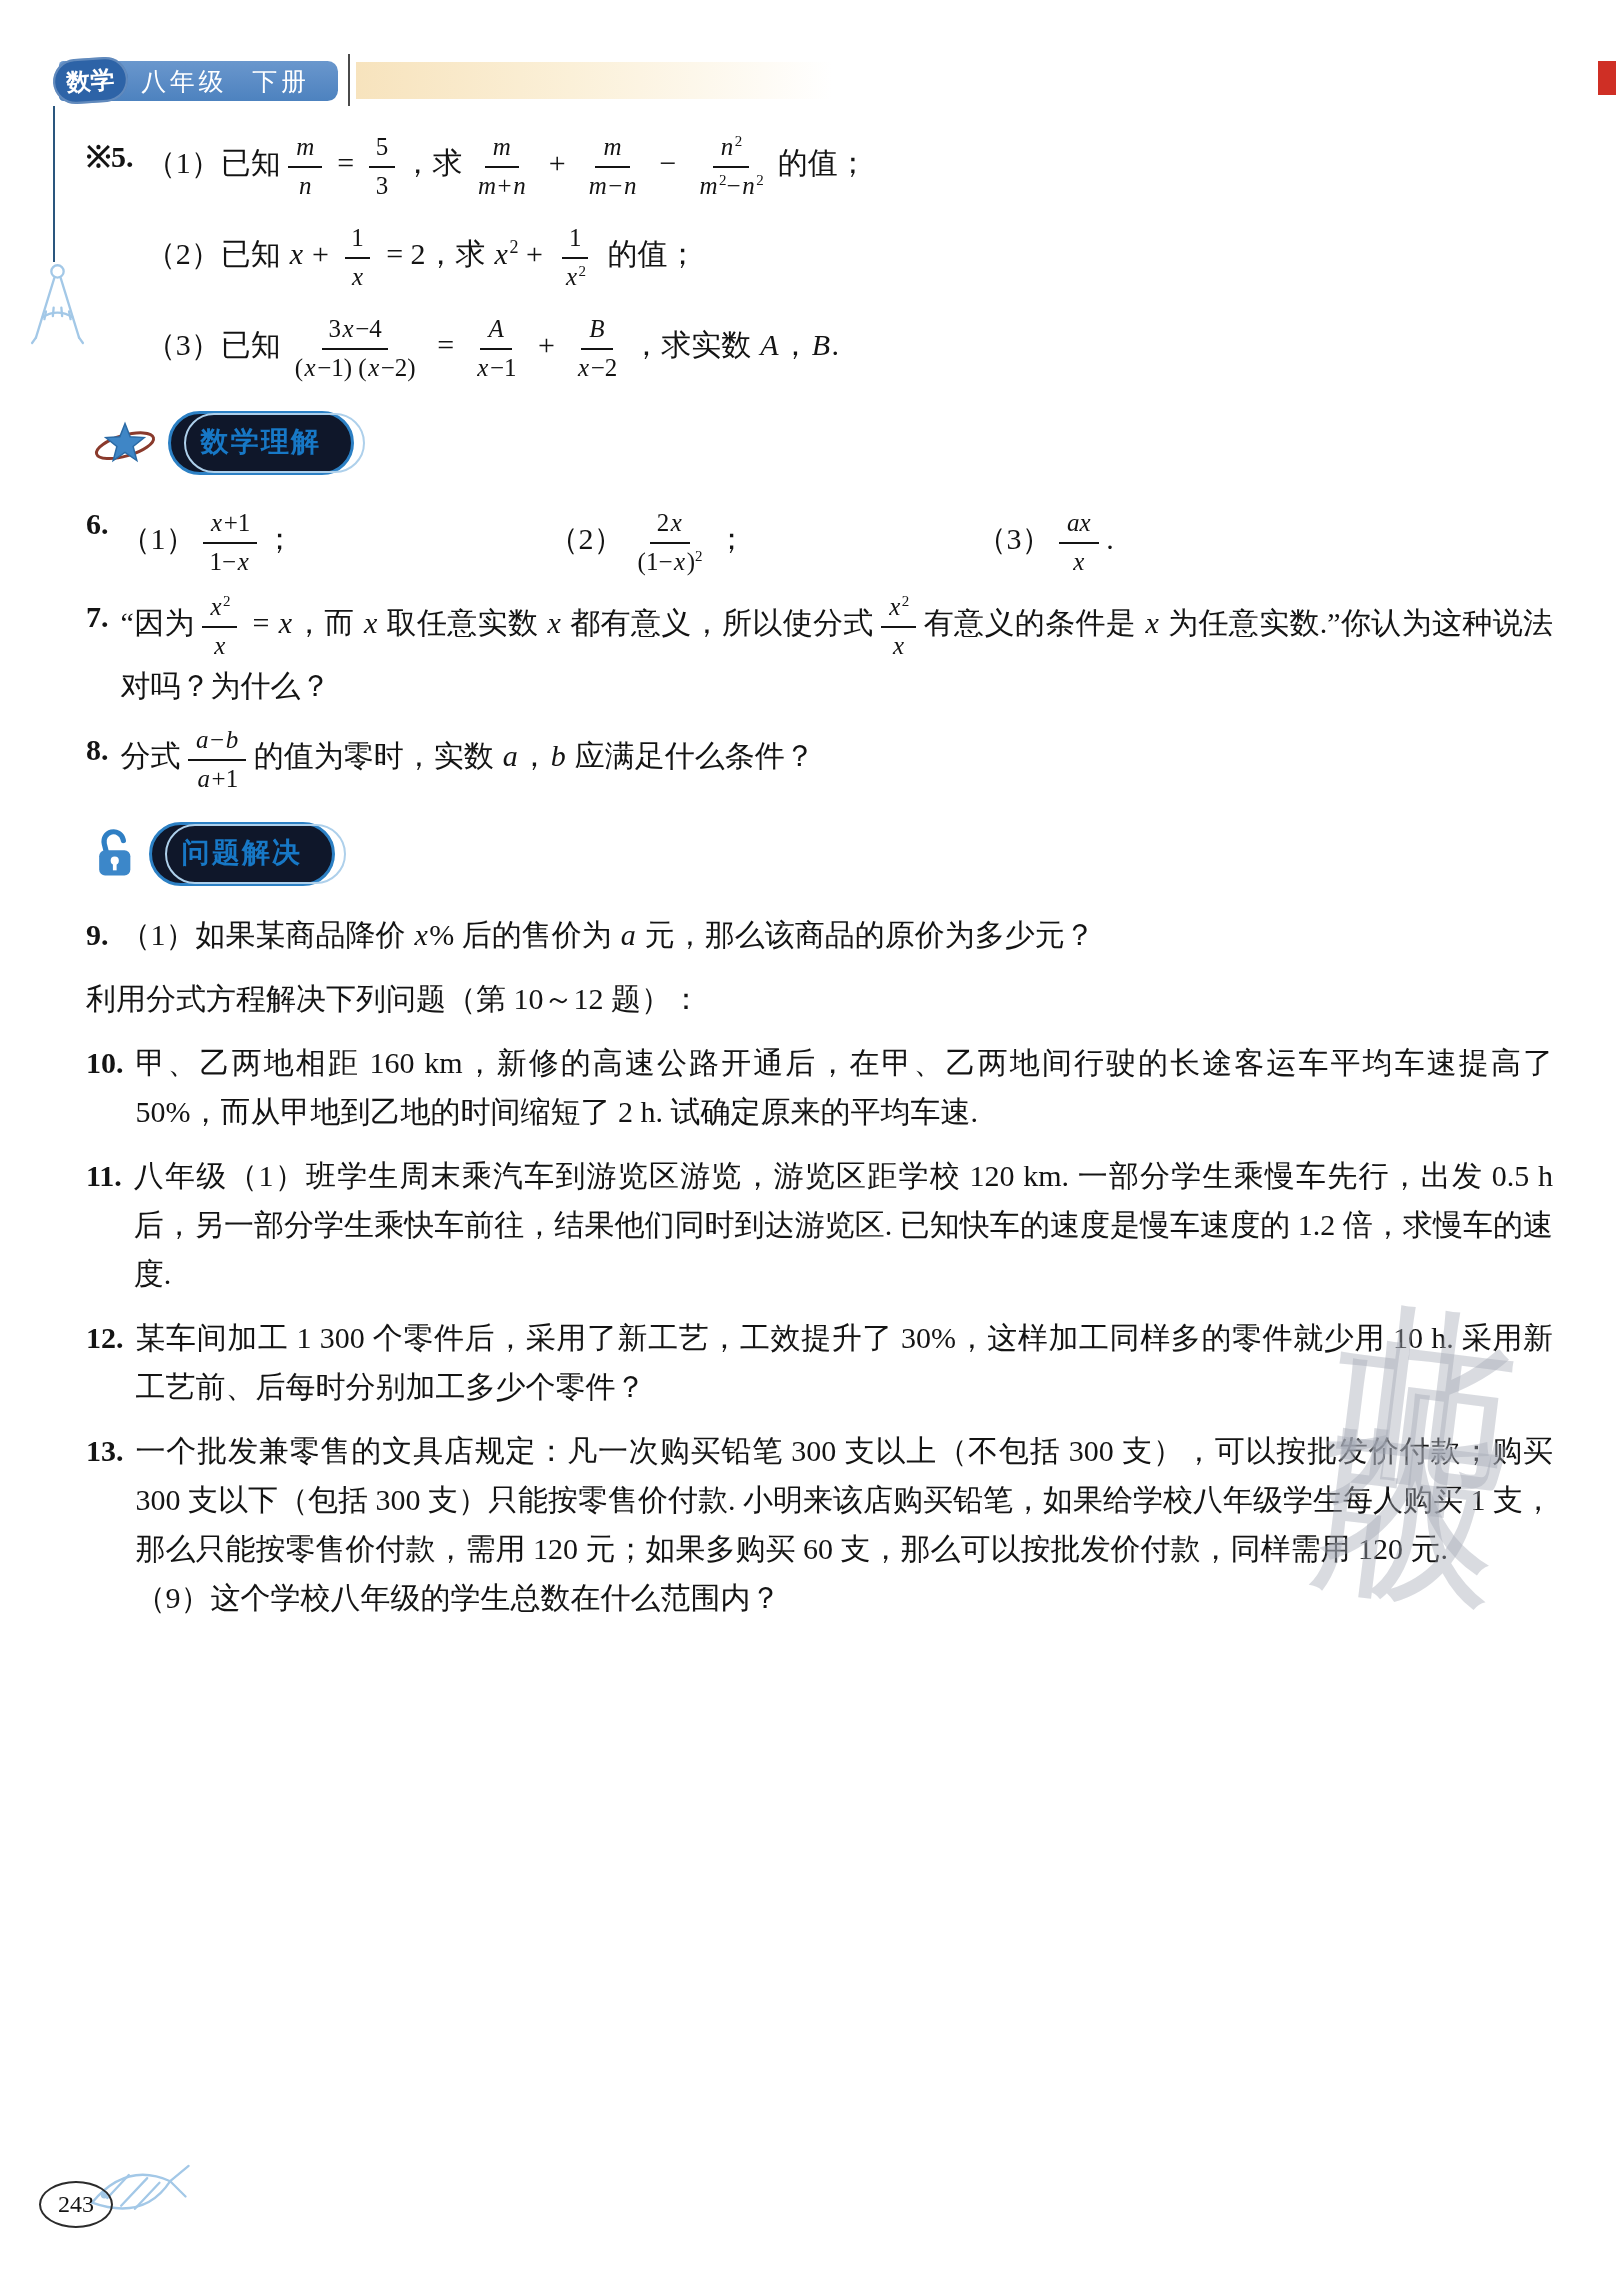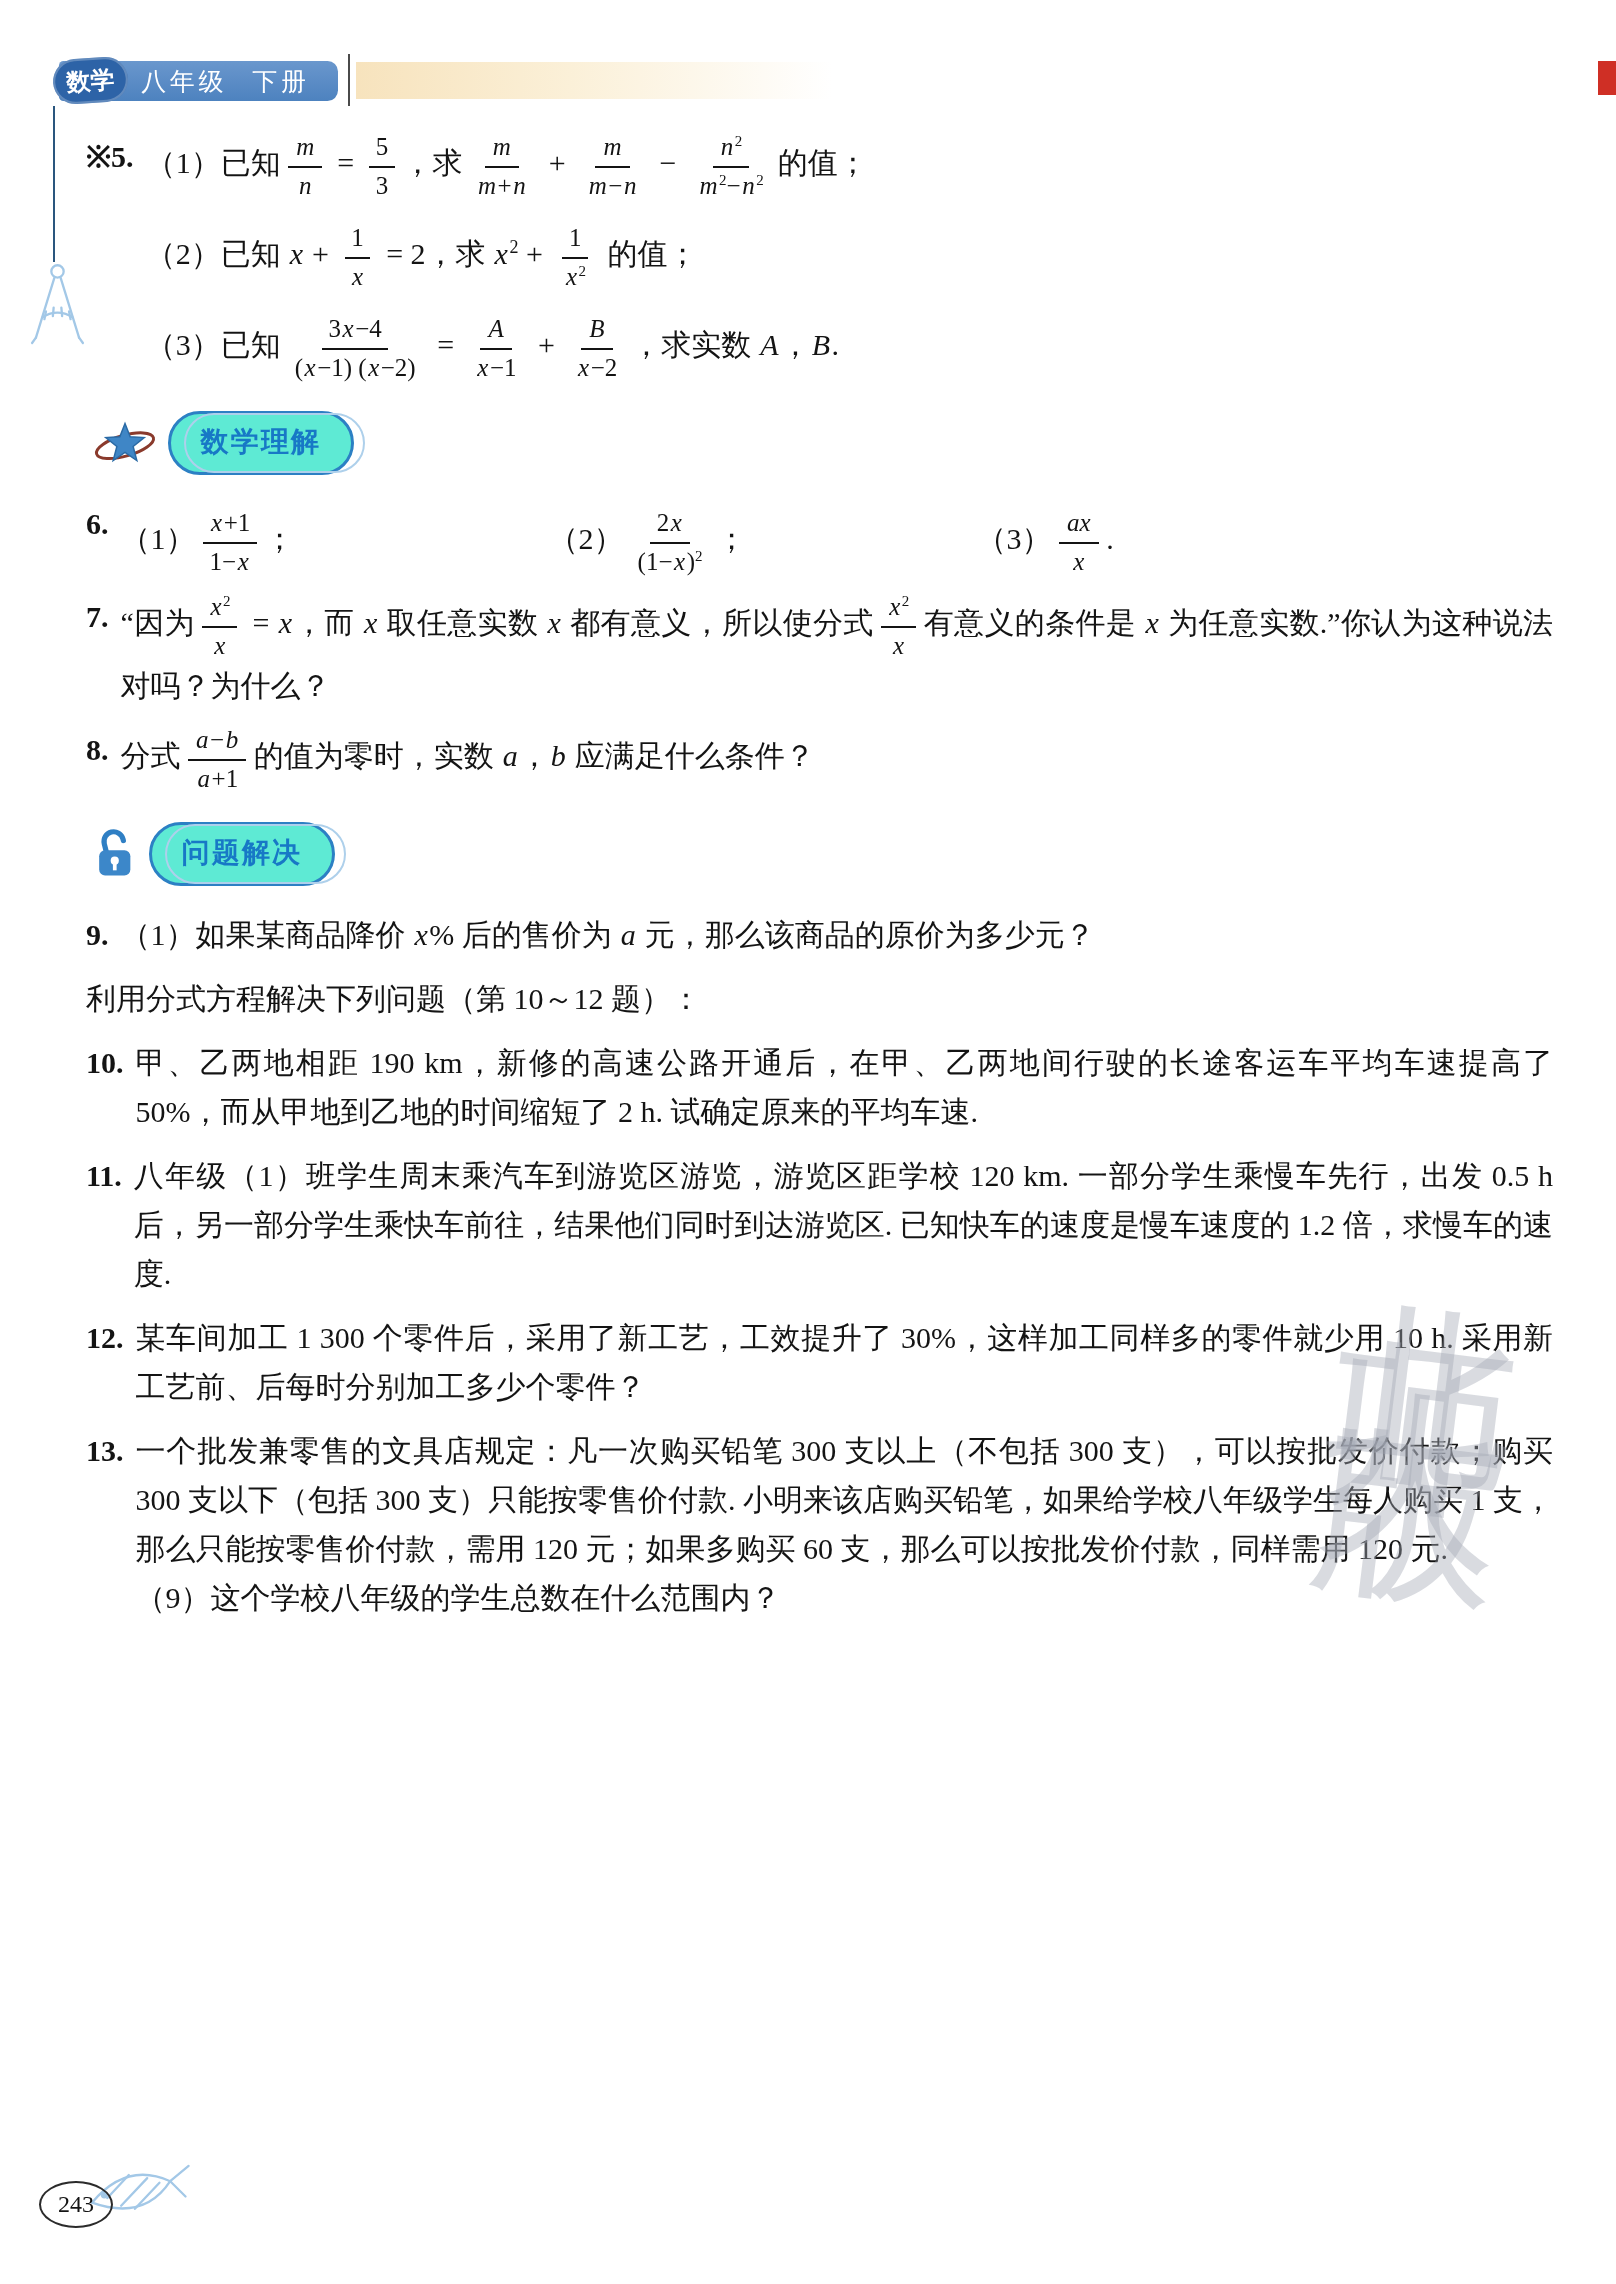--- a/index.html
+++ b/index.html
@@ -42,21 +42,21 @@
   .frac{display:inline-flex;flex-direction:column;align-items:center;vertical-align:middle;
         margin:0 7.4px;font-size:25px;line-height:1.22;text-align:center;}
   .frac .num{border-bottom:2.2px solid #141414;padding:0 6.7px 3px;}
   .frac .den{padding:3px 6.7px 0;}
   sup{font-size:0.6em;line-height:0;vertical-align:super;}
   i.mv{font-style:italic;padding:0 1.5px;font-family:"Liberation Serif",serif;}
 
   
   .badge{display:flex;align-items:center;gap:9px;margin:28px 0 24px 4.5px;}
   .badge svg{display:block;}
-  .pill{position:relative;z-index:1;display:inline-block;background:#5eead4;
+  .pill{position:relative;z-index:1;display:inline-block;background:#0f172a;
         border:3px solid #2c80c4;border-radius:33px;padding:3px 30px 6px;
         color:#1778c6;font-weight:700;font-size:28px;font-family:"Liberation Sans",sans-serif;
         letter-spacing:2.2px;}
   .pill::after{content:"";position:absolute;top:-0.7px;bottom:-0.7px;left:13.4px;right:-13.4px;
         border:2.2px solid #aed0eb;border-radius:33px;z-index:-1;}
 
   
   .page-num{position:absolute;left:39px;top:2181px;width:70px;height:43px;border:2.2px solid #2b2b2b;
             border-radius:50%;display:flex;align-items:center;justify-content:center;
             font-size:24px;background:transparent;z-index:2;}
@@ -205,21 +205,21 @@
       <span class="pnum">9.</span>
       <div class="pbody">
         <div class="pline">（1）如果某商品降价 <i class="mv">x</i>% 后的售价为 <i class="mv">a</i> 元，那么该商品的原价为多少元？</div>
       </div>
     </section>
 
     <div class="note">利用分式方程解决下列问题（第 10～12 题）：</div>
 
     <section class="problem">
       <span class="pnum">10.</span>
-      <div class="pbody">甲、乙两地相距 190 km，新修的高速公路开通后，在甲、乙两地间行驶的长途客运车平均车速提高了 50%，而从甲地到乙地的时间缩短了 2 h. 试确定原来的平均车速.</div>
+      <div class="pbody">甲、乙两地相距 160 km，新修的高速公路开通后，在甲、乙两地间行驶的长途客运车平均车速提高了 50%，而从甲地到乙地的时间缩短了 2 h. 试确定原来的平均车速.</div>
     </section>
 
     <section class="problem">
       <span class="pnum">11.</span>
       <div class="pbody">八年级（1）班学生周末乘汽车到游览区游览，游览区距学校 120 km. 一部分学生乘慢车先行，出发 0.5 h 后，另一部分学生乘快车前往，结果他们同时到达游览区. 已知快车的速度是慢车速度的 1.2 倍，求慢车的速度.</div>
     </section>
 
     <section class="problem">
       <span class="pnum">12.</span>
       <div class="pbody">某车间加工 1 300 个零件后，采用了新工艺，工效提升了 30%，这样加工同样多的零件就少用 10 h. 采用新工艺前、后每时分别加工多少个零件？</div>

